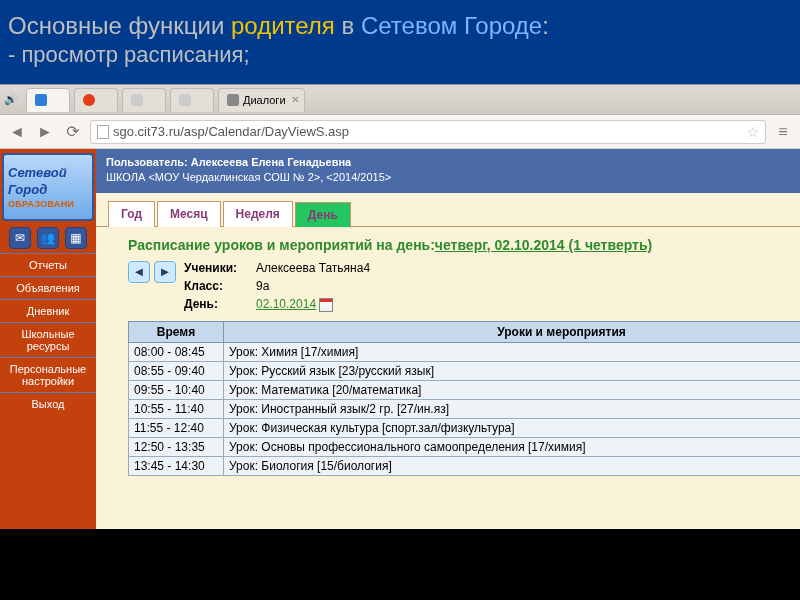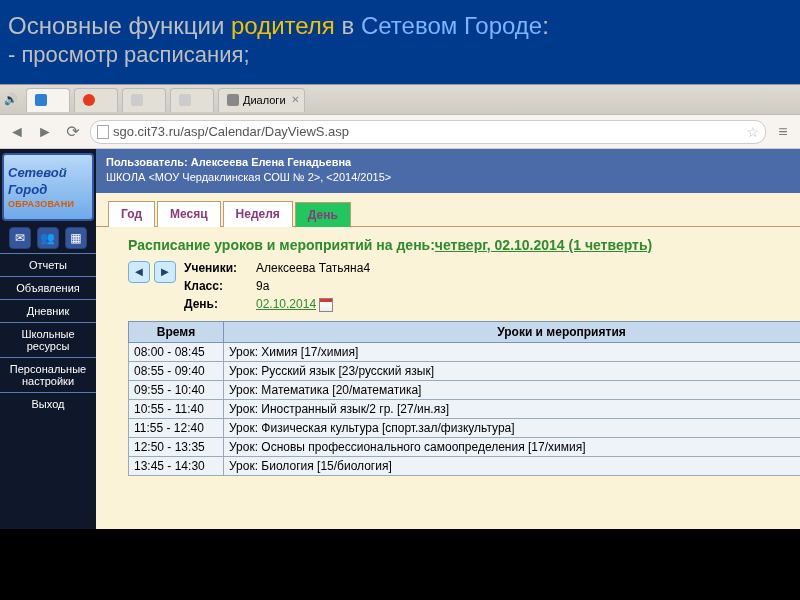--- a/index.html
+++ b/index.html
@@ -17,25 +17,25 @@
   .tab { display: flex; align-items: center; gap: 4px; height: 24px; padding: 0 18px 0 8px; margin-left: 4px; background: #f7f4ef; border: 1px solid #bbb; border-bottom: none; border-radius: 4px 4px 0 0; position: relative; }
   .tab.inactive { background: #e2dfd7; }
   .tab-close { position: absolute; right: 4px; top: 5px; font-size: 10px; color: #888; }
   .fav { width: 12px; height: 12px; display: inline-block; }
   .fav.blue { background: #2d7fd6; border-radius: 2px;}
   .fav.red { background: #e63b1a; border-radius: 50%;}
   .fav.grey { background: #ccc; border-radius: 2px;}
   .fav.sq { background: #888; border-radius: 2px;}
   .addr-row { display: flex; align-items: center; height: 34px; background: #f7f4ef; padding: 0 6px; gap: 6px; border-bottom: 1px solid #ccc;}
   .nav-btn { width: 22px; height: 22px; border: none; background: none; color: #777; font-size: 16px; display:flex;align-items:center;justify-content:center;}
-  .addr-bar { flex: 1; height: 24px; background: #fff; border: 1px solid #ccc; border-radius: 11px; display: flex; align-items: center; padding: 0 6px; font-size: 13px; color: #555; gap:4px;}
+  .addr-bar { flex: 1; height: 24px; background: #fff; border: 1px solid #ccc; border-radius: 3px; display: flex; align-items: center; padding: 0 6px; font-size: 13px; color: #555; gap:4px;}
   .doc-ico { width: 12px; height: 14px; background: #fff; border: 1px solid #aaa; position: relative;}
   .addr-star { color: #bbb; font-size: 14px;}
   .app { display: flex; height: 380px; }
-  .sidebar { width: 100px; background: #0f172a; display: flex; flex-direction: column; align-items: center; padding-top: 4px; }
+  .sidebar { width: 100px; background: #c2410c; display: flex; flex-direction: column; align-items: center; padding-top: 4px; }
   .logo { width: 92px; height: 68px; background: linear-gradient(180deg,#b8d8f8,#6faaea); border: 2px solid #35569a; border-radius: 4px; display: flex; flex-direction: column; align-items: flex-start; justify-content: center; padding: 4px; gap: 2px;}
   .logo-t1 { color: #1945a0; font-style: italic; font-weight: bold; font-size: 13px; }
   .logo-t2 { color: #1945a0; font-style: italic; font-weight: bold; font-size: 13px; }
   .logo-t3 { color: #d85a00; font-size: 9px; font-weight: bold; letter-spacing: 0.3px;}
   .side-icons { display: flex; gap: 6px; margin: 6px 0 4px; }
   .sicon { width: 22px; height: 22px; background: #35569a; border: 1px solid #27427a; border-radius: 4px; color: #fff; font-size: 12px; display:flex;align-items:center;justify-content:center;}
   .nav-item { width: 96px; padding: 5px 2px; text-align: center; color: #fff; font-size: 11px; border-top: 1px solid #5c7ab5; cursor: pointer;}
   .nav-item.active { background: #2e4a8a; }
   .main { flex: 1; background: #fbf3d8; position: relative; }
   .user-strip { background: #4a6aa8; color: #fff; font-size: 11px; padding: 6px 10px 8px; line-height: 1.35;}

